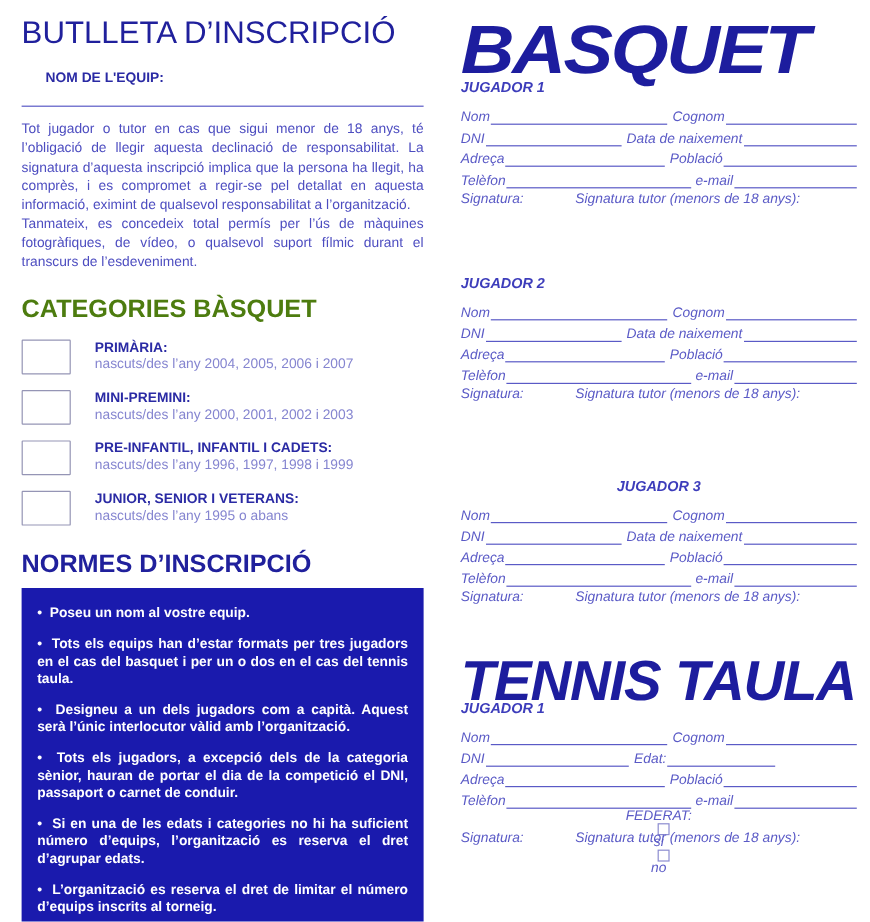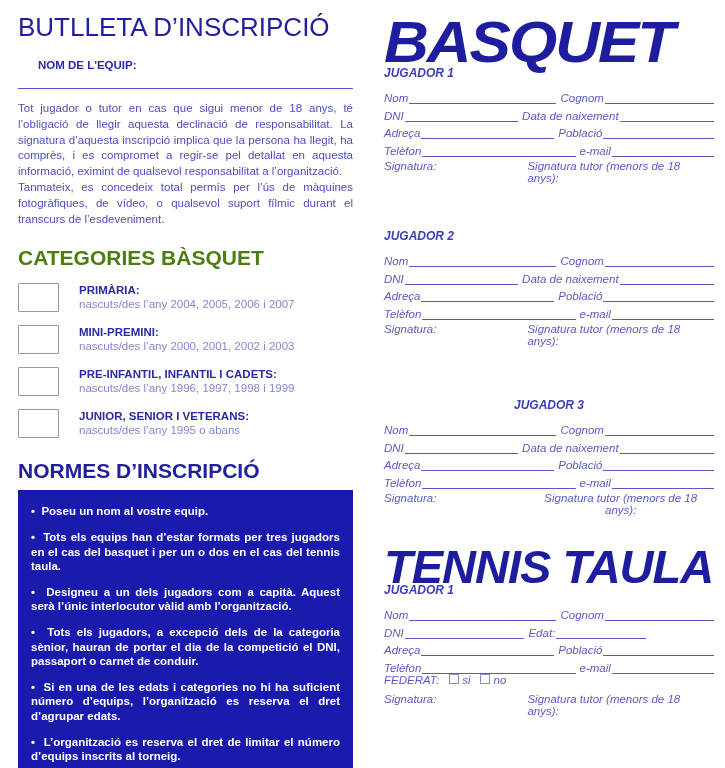--- a/index.html
+++ b/index.html
@@ -49,23 +49,23 @@
   .player-title { font-size:12px; font-weight:bold; color:#3d3dbb; margin-bottom:7px; }
   .frow { display:flex; align-items:flex-end; font-size:11.5px; color:#5a5ac6; height:17.4px; white-space:nowrap; }
   .flabel { flex:0 0 auto; padding-bottom:0px; }
   .fline { border-bottom:1px solid #5a5ac6; height:10px; flex:1 1 0; margin-left:1px; }
   .fline.g135 { flex-grow:1.35; }
   .fline.g150 { flex-grow:1.5; }
   .fline.g120 { flex-grow:1.2; }
   .fline.g090 { flex-grow:0.9; }
   .fspacer { flex:0 0 68px; }
   .flabel.mid { margin-left:4px; margin-right:0; }
-  .sig-row { display:flex; font-size:11.5px; color:#5a5ac6; margin-top:3px; height:17.4px; align-items:flex-start;gap:48px; }
+  .sig-row { display:flex; font-size:11.5px; color:#5a5ac6; margin-top:3px; height:17.4px; align-items:flex-start; }
   .sig-tutor { margin-left:43px; }
-  .fed-row { display:flex; font-size:11.5px; color:#5a5ac6; height:16.5px; }
+  .fed-row { display:flex; align-items:center; font-size:11.5px; color:#5a5ac6; height:16.5px;flex-direction:column; }
   .cb-small {
     width:10px; height:10px; border:1px solid #8c8cd0; background:#fff;
     display:inline-block; margin:0 3px 0 10px; flex:0 0 10px;
   }
 </style>
 </head>
 <body>
 
 <div class="page">
 

